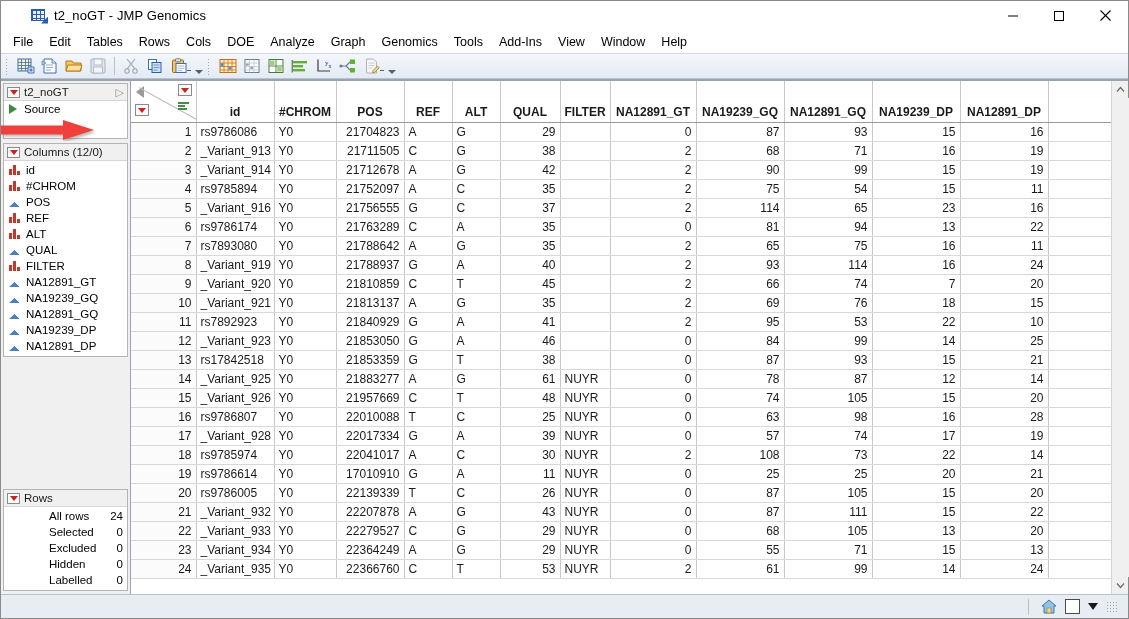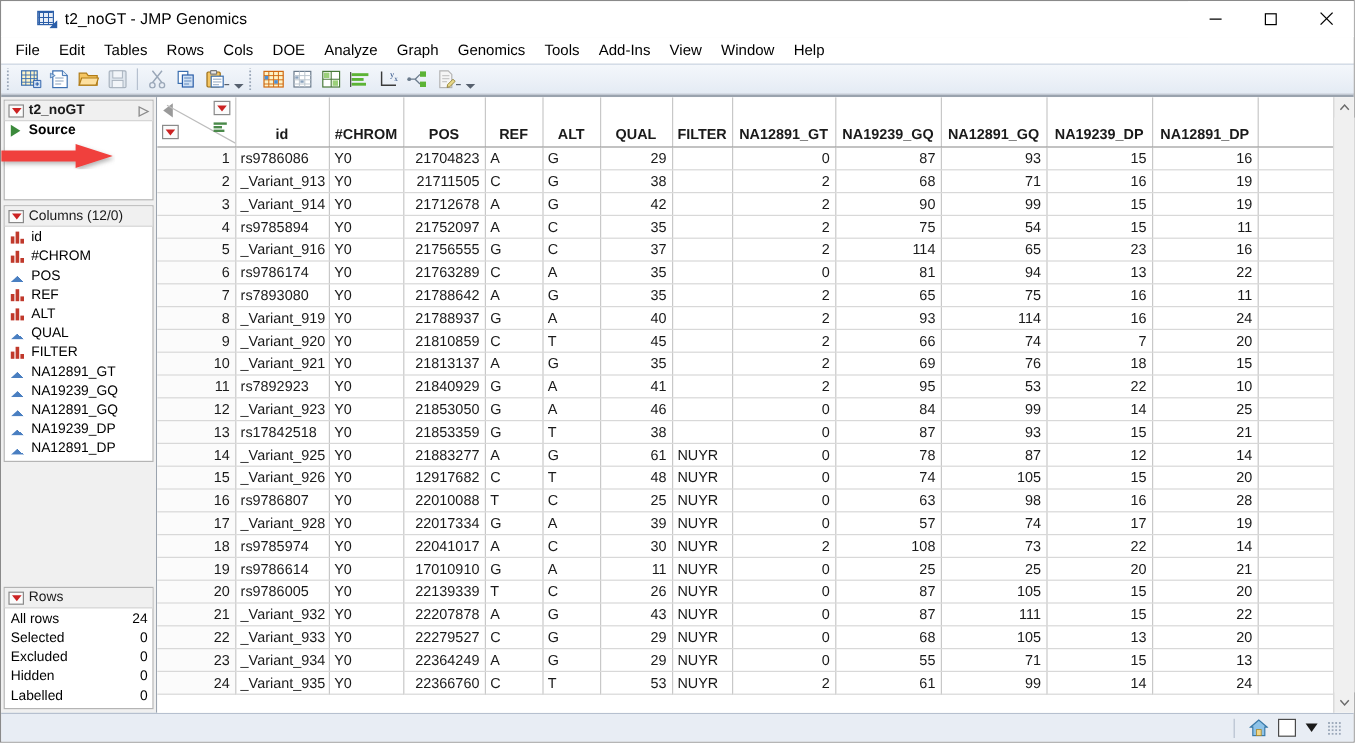--- a/index.html
+++ b/index.html
@@ -131,21 +131,21 @@
     margin-left: auto; color: #8a8a8a; font-size: 11px;
   }
   .src-row {
     display: flex; align-items: center; gap: 7px;
     font-size: 11.5px; padding: 2px 3px 2px 5px; color: #000;
   }
   .grn-tri {
     width: 0; height: 0; border-top: 5px solid transparent;
     border-bottom: 5px solid transparent; border-left: 8px solid #3c8a3c;
   }
-  .src-panel { height: 84px; font-weight: bold; }
+  .src-panel { height: 56px; }
   .cols-panel { flex: 0 0 auto; }
   .col-list { padding: 1px 0 2px 0; }
   .col-row {
     display: flex; align-items: center; gap: 6px;
     font-size: 11.5px; padding: 0 0 0 5px; height: 16px; color: #000;
   }
   .ic-nom {
     width: 11px; height: 10px; flex: 0 0 11px; position: relative;
   }
   .ic-nom span {
@@ -154,21 +154,21 @@
   .ic-nom span:nth-child(1){ left:0; height:6px; }
   .ic-nom span:nth-child(2){ left:4px; height:10px; }
   .ic-nom span:nth-child(3){ left:8px; height:4px; }
   .ic-cont {
     width: 11px; height: 10px; flex: 0 0 11px;
     background: linear-gradient(to top right, #4a7fc1 0 50%, transparent 50%);
     clip-path: polygon(0 100%, 100% 0, 100% 100%);
   }
   .spacer { flex: 1 1 auto; }
   .rows-panel { margin-bottom: 3px; }
-  .rows-list { padding: 1px 0 2px 0; }
+  .rows-list { padding: 1px 0 2px 0; margin-left: 40px; }
   .rows-row {
     display: flex; font-size: 11.5px; height: 16px;
     align-items: center; padding: 0 4px 0 5px; color: #000;
   }
   .rows-row .val { margin-left: auto; }
 
   
   .tablearea {
     flex: 1 1 auto; min-width: 0; position: relative;
     background: #ffffff; display: flex; flex-direction: column;
@@ -859,21 +859,21 @@
                   <td class="num">78</td>
                   <td class="num">87</td>
                   <td class="num">12</td>
                   <td class="num">14</td>
                   <td class="pad-col"></td>
                 </tr>
                 <tr>
                   <td class="rownum">15</td>
                   <td class="txt">_Variant_926</td>
                   <td class="txt">Y0</td>
-                  <td class="num">12917682</td>
+                  <td class="num">21957669</td>
                   <td class="txt">C</td>
                   <td class="txt">T</td>
                   <td class="num">48</td>
                   <td class="txt">NUYR</td>
                   <td class="num">0</td>
                   <td class="num">74</td>
                   <td class="num">105</td>
                   <td class="num">15</td>
                   <td class="num">20</td>
                   <td class="pad-col"></td>

